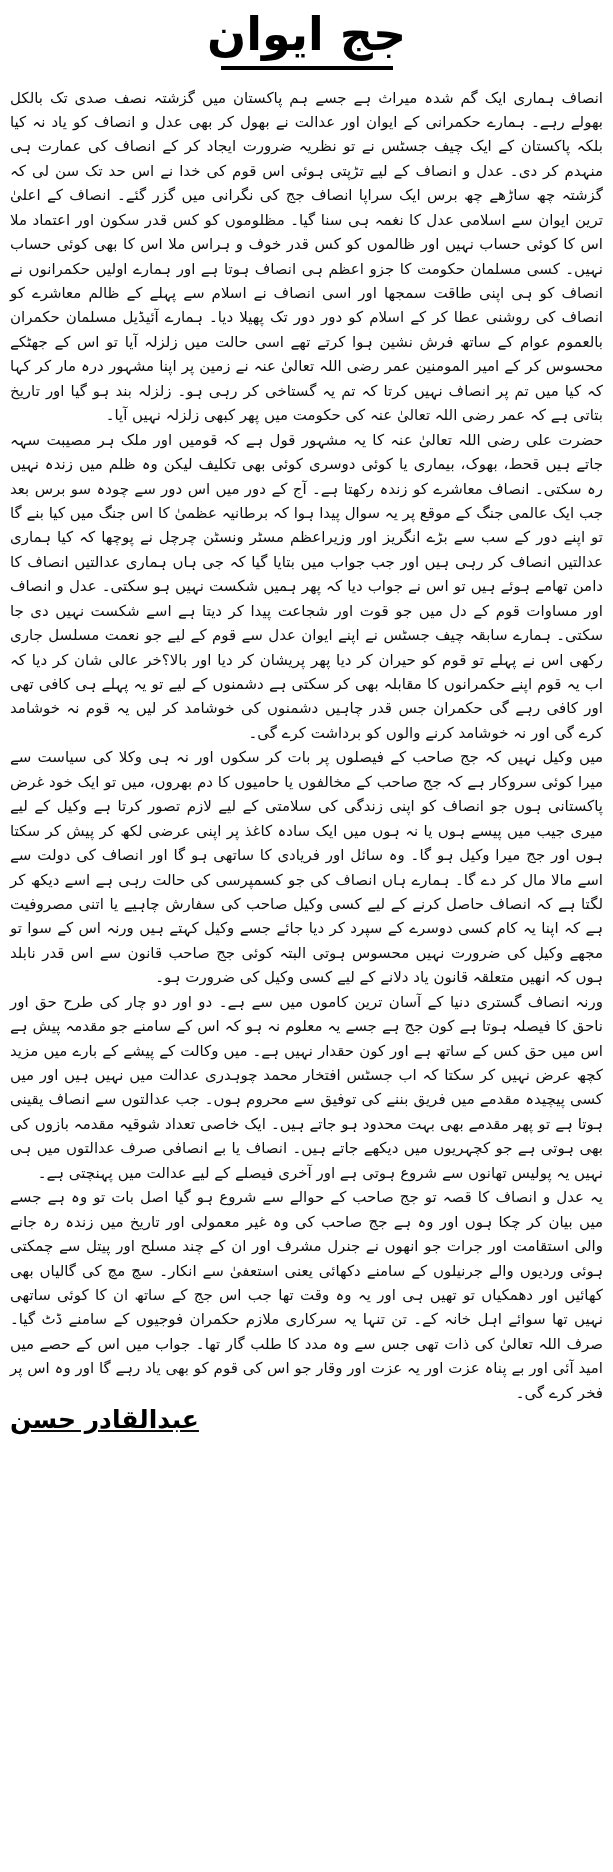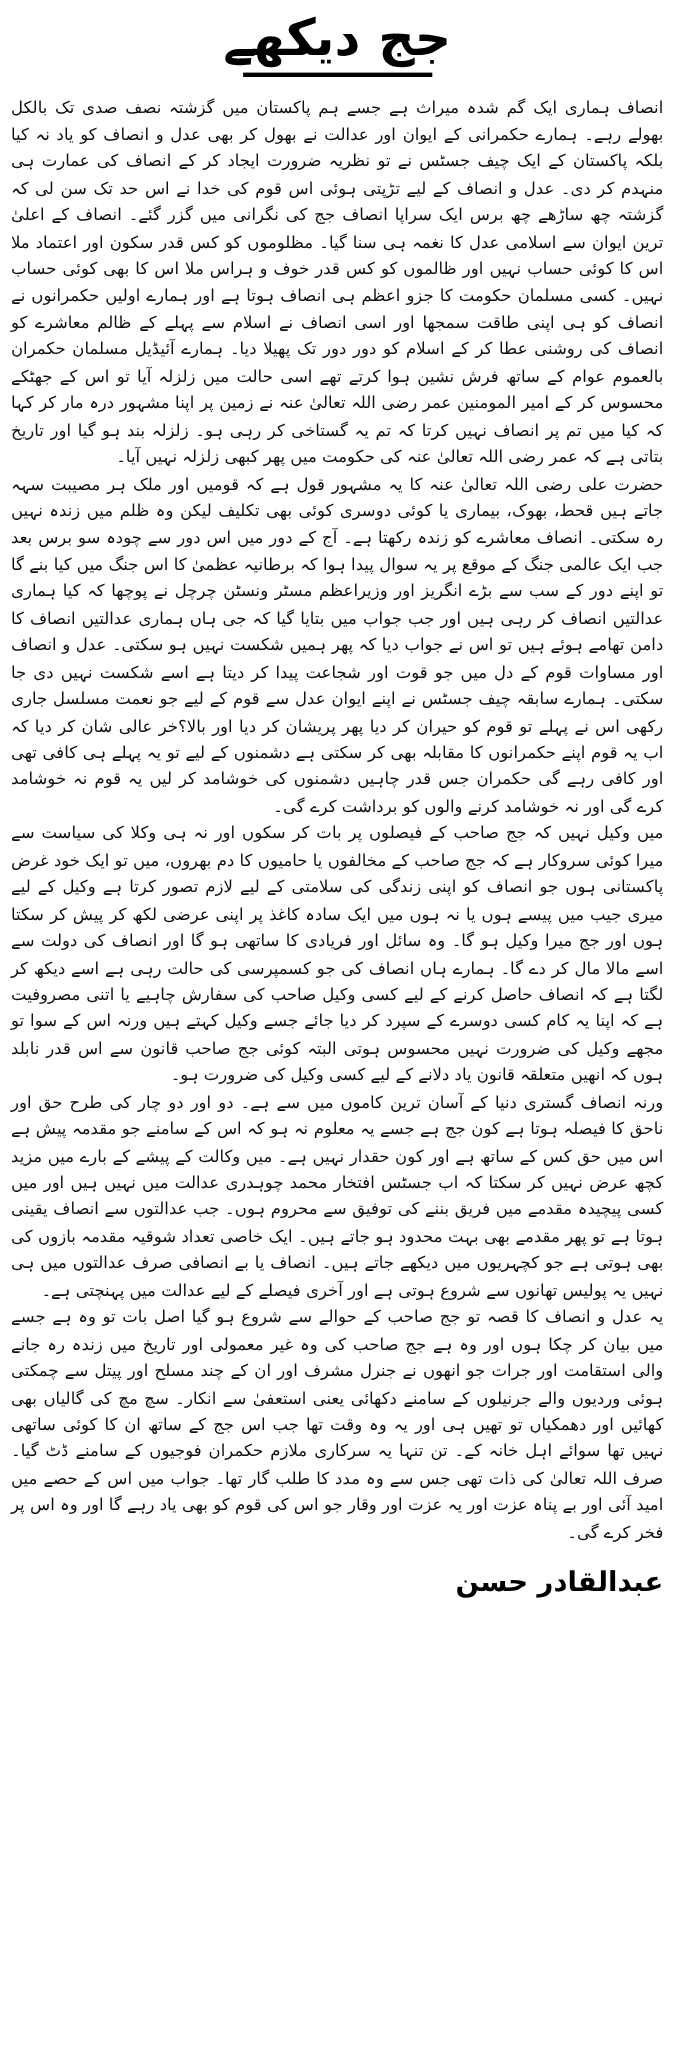--- a/index.html
+++ b/index.html
@@ -40,22 +40,22 @@
     text-align: justify;
     font-size: 15px;
     line-height: 1.63;
     color: #0e0e0e;
   }
   .article-body p {
     margin: 0;
     padding: 0;
   }
   .signature {
-    margin-top: 18px;
-    text-align: right;
+    text-align: left;
+    text-decoration: underline;
   }
   .author {
     direction: rtl;
     font-size: 25px;
     font-weight: 700;
     color: #000000;
     font-family: "DejaVu Sans", sans-serif;
   }
   .email {
     margin-top: 8px;
@@ -63,21 +63,21 @@
     color: #1c1c1c;
     font-family: "Liberation Sans", "DejaVu Sans", sans-serif;
   }
 </style>
 </head>
 <body>
 
 <div class="page">
 
   <div class="masthead">
-    <div class="title">جج دیکھے</div>
+    <div class="title">جج ایوان</div>
     <div class="title-underline"></div>
   </div>
 
   <div class="article-body">
     <p>انصاف ہماری ایک گم شدہ میراث ہے جسے ہم پاکستان میں گزشتہ نصف صدی تک بالکل بھولے رہے۔ ہمارے حکمرانی کے ایوان اور عدالت نے بھول کر بھی عدل و انصاف کو یاد نہ کیا بلکہ پاکستان کے ایک چیف جسٹس نے تو نظریہ ضرورت ایجاد کر کے انصاف کی عمارت ہی منہدم کر دی۔ عدل و انصاف کے لیے تڑپتی ہوئی اس قوم کی خدا نے اس حد تک سن لی کہ گزشتہ چھ ساڑھے چھ برس ایک سراپا انصاف جج کی نگرانی میں گزر گئے۔ انصاف کے اعلیٰ ترین ایوان سے اسلامی عدل کا نغمہ ہی سنا گیا۔ مظلوموں کو کس قدر سکون اور اعتماد ملا اس کا کوئی حساب نہیں اور ظالموں کو کس قدر خوف و ہراس ملا اس کا بھی کوئی حساب نہیں۔ کسی مسلمان حکومت کا جزو اعظم ہی انصاف ہوتا ہے اور ہمارے اولیں حکمرانوں نے انصاف کو ہی اپنی طاقت سمجھا اور اسی انصاف نے اسلام سے پہلے کے ظالم معاشرے کو انصاف کی روشنی عطا کر کے اسلام کو دور دور تک پھیلا دیا۔ ہمارے آئیڈیل مسلمان حکمران بالعموم عوام کے ساتھ فرش نشین ہوا کرتے تھے اسی حالت میں زلزلہ آیا تو اس کے جھٹکے محسوس کر کے امیر المومنین عمر رضی اللہ تعالیٰ عنہ نے زمین پر اپنا مشہور درہ مار کر کہا کہ کیا میں تم پر انصاف نہیں کرتا کہ تم یہ گستاخی کر رہی ہو۔ زلزلہ بند ہو گیا اور تاریخ بتاتی ہے کہ عمر رضی اللہ تعالیٰ عنہ کی حکومت میں پھر کبھی زلزلہ نہیں آیا۔</p>
     <p>حضرت علی رضی اللہ تعالیٰ عنہ کا یہ مشہور قول ہے کہ قومیں اور ملک ہر مصیبت سہہ جاتے ہیں قحط، بھوک، بیماری یا کوئی دوسری کوئی بھی تکلیف لیکن وہ ظلم میں زندہ نہیں رہ سکتی۔ انصاف معاشرے کو زندہ رکھتا ہے۔ آج کے دور میں اس دور سے چودہ سو برس بعد جب ایک عالمی جنگ کے موقع پر یہ سوال پیدا ہوا کہ برطانیہ عظمیٰ کا اس جنگ میں کیا بنے گا تو اپنے دور کے سب سے بڑے انگریز اور وزیراعظم مسٹر ونسٹن چرچل نے پوچھا کہ کیا ہماری عدالتیں انصاف کر رہی ہیں اور جب جواب میں بتایا گیا کہ جی ہاں ہماری عدالتیں انصاف کا دامن تھامے ہوئے ہیں تو اس نے جواب دیا کہ پھر ہمیں شکست نہیں ہو سکتی۔ عدل و انصاف اور مساوات قوم کے دل میں جو قوت اور شجاعت پیدا کر دیتا ہے اسے شکست نہیں دی جا سکتی۔ ہمارے سابقہ چیف جسٹس نے اپنے ایوان عدل سے قوم کے لیے جو نعمت مسلسل جاری رکھی اس نے پہلے تو قوم کو حیران کر دیا پھر پریشان کر دیا اور بالا؟خر عالی شان کر دیا کہ اب یہ قوم اپنے حکمرانوں کا مقابلہ بھی کر سکتی ہے دشمنوں کے لیے تو یہ پہلے ہی کافی تھی اور کافی رہے گی حکمران جس قدر چاہیں دشمنوں کی خوشامد کر لیں یہ قوم نہ خوشامد کرے گی اور نہ خوشامد کرنے والوں کو برداشت کرے گی۔</p>
     <p>میں وکیل نہیں کہ جج صاحب کے فیصلوں پر بات کر سکوں اور نہ ہی وکلا کی سیاست سے میرا کوئی سروکار ہے کہ جج صاحب کے مخالفوں یا حامیوں کا دم بھروں، میں تو ایک خود غرض پاکستانی ہوں جو انصاف کو اپنی زندگی کی سلامتی کے لیے لازم تصور کرتا ہے وکیل کے لیے میری جیب میں پیسے ہوں یا نہ ہوں میں ایک سادہ کاغذ پر اپنی عرضی لکھ کر پیش کر سکتا ہوں اور جج میرا وکیل ہو گا۔ وہ سائل اور فریادی کا ساتھی ہو گا اور انصاف کی دولت سے اسے مالا مال کر دے گا۔ ہمارے ہاں انصاف کی جو کسمپرسی کی حالت رہی ہے اسے دیکھ کر لگتا ہے کہ انصاف حاصل کرنے کے لیے کسی وکیل صاحب کی سفارش چاہیے یا اتنی مصروفیت ہے کہ اپنا یہ کام کسی دوسرے کے سپرد کر دیا جائے جسے وکیل کہتے ہیں ورنہ اس کے سوا تو مجھے وکیل کی ضرورت نہیں محسوس ہوتی البتہ کوئی جج صاحب قانون سے اس قدر نابلد ہوں کہ انھیں متعلقہ قانون یاد دلانے کے لیے کسی وکیل کی ضرورت ہو۔</p>
     <p>ورنہ انصاف گستری دنیا کے آسان ترین کاموں میں سے ہے۔ دو اور دو چار کی طرح حق اور ناحق کا فیصلہ ہوتا ہے کون جج ہے جسے یہ معلوم نہ ہو کہ اس کے سامنے جو مقدمہ پیش ہے اس میں حق کس کے ساتھ ہے اور کون حقدار نہیں ہے۔ میں وکالت کے پیشے کے بارے میں مزید کچھ عرض نہیں کر سکتا کہ اب جسٹس افتخار محمد چوہدری عدالت میں نہیں ہیں اور میں کسی پیچیدہ مقدمے میں فریق بننے کی توفیق سے محروم ہوں۔ جب عدالتوں سے انصاف یقینی ہوتا ہے تو پھر مقدمے بھی بہت محدود ہو جاتے ہیں۔ ایک خاصی تعداد شوقیہ مقدمہ بازوں کی بھی ہوتی ہے جو کچہریوں میں دیکھے جاتے ہیں۔ انصاف یا بے انصافی صرف عدالتوں میں ہی نہیں یہ پولیس تھانوں سے شروع ہوتی ہے اور آخری فیصلے کے لیے عدالت میں پہنچتی ہے۔</p>
     <p>یہ عدل و انصاف کا قصہ تو جج صاحب کے حوالے سے شروع ہو گیا اصل بات تو وہ ہے جسے میں بیان کر چکا ہوں اور وہ ہے جج صاحب کی وہ غیر معمولی اور تاریخ میں زندہ رہ جانے والی استقامت اور جرات جو انھوں نے جنرل مشرف اور ان کے چند مسلح اور پیتل سے چمکتی ہوئی وردیوں والے جرنیلوں کے سامنے دکھائی یعنی استعفیٰ سے انکار۔ سچ مچ کی گالیاں بھی کھائیں اور دھمکیاں تو تھیں ہی اور یہ وہ وقت تھا جب اس جج کے ساتھ ان کا کوئی ساتھی نہیں تھا سوائے اہل خانہ کے۔ تن تنہا یہ سرکاری ملازم حکمران فوجیوں کے سامنے ڈٹ گیا۔ صرف اللہ تعالیٰ کی ذات تھی جس سے وہ مدد کا طلب گار تھا۔ جواب میں اس کے حصے میں امید آئی اور بے پناہ عزت اور یہ عزت اور وقار جو اس کی قوم کو بھی یاد رہے گا اور وہ اس پر فخر کرے گی۔</p>
   </div>

